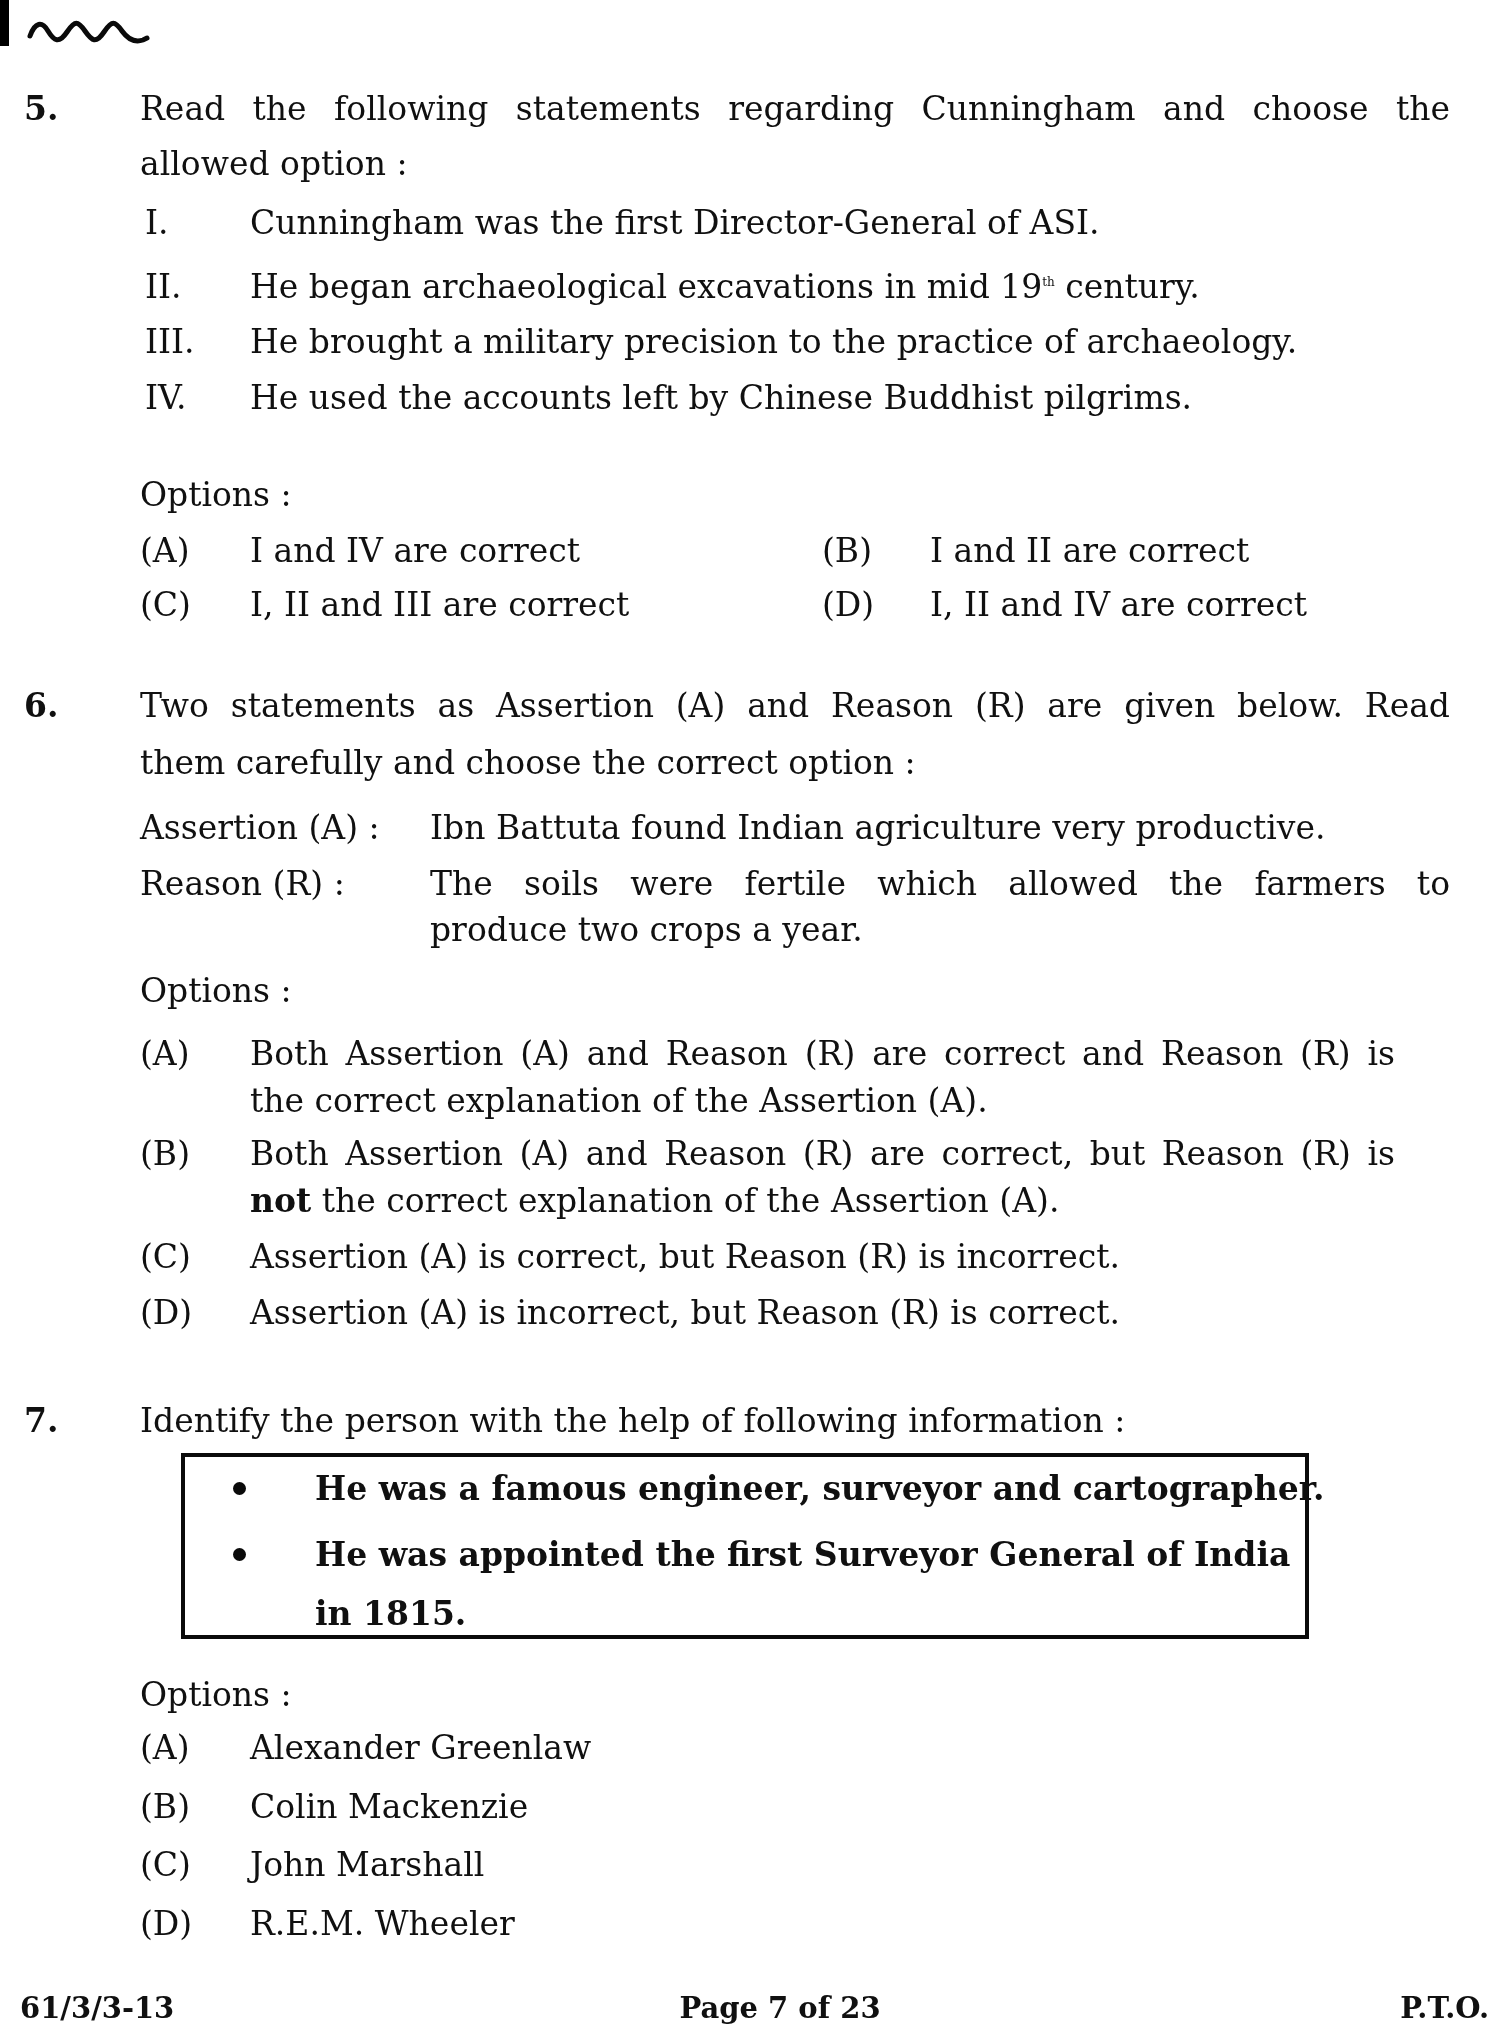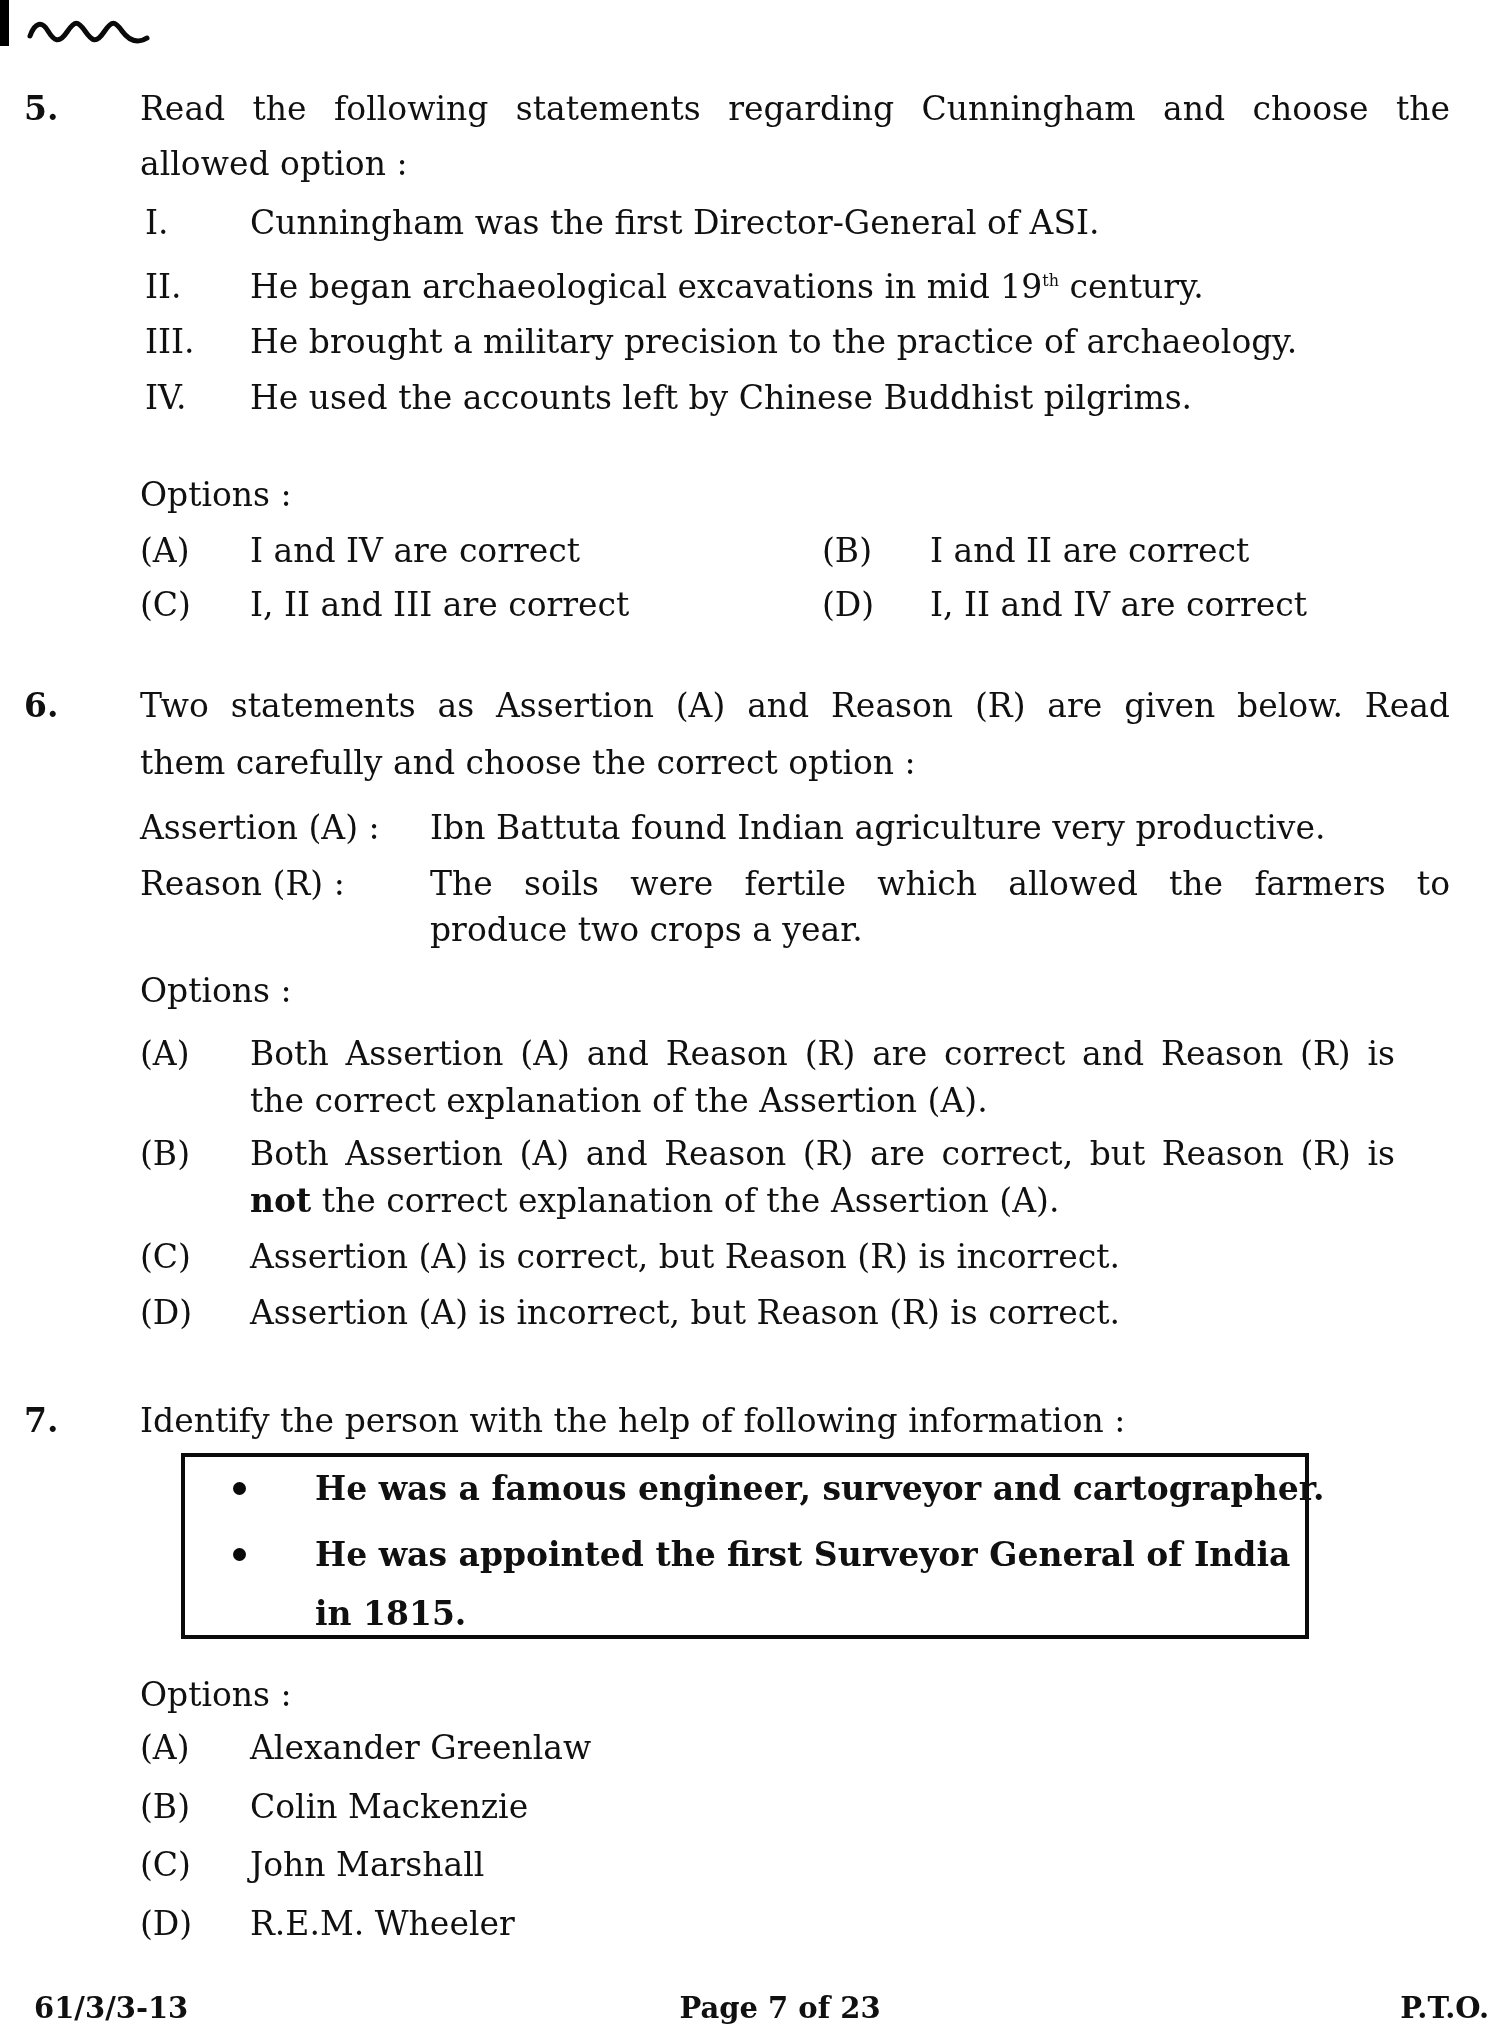--- a/index.html
+++ b/index.html
@@ -17,21 +17,21 @@
   .t{font-size:33px;line-height:55px;white-space:nowrap;}
   .wrap{white-space:normal;}
   .lh57{line-height:57px;}
   .lh47{line-height:47px;}
   .lh46{line-height:46px;}
   .lh59{line-height:59px;}
   .jline{text-align:justify;text-align-last:justify;white-space:normal;}
   .b{font-weight:bold;}
   .it{}
   .bi{font-weight:bold;}
-  .sup{font-size:16px;vertical-align:super;line-height:0;}
+  .sup{font-size:12px;vertical-align:super;line-height:0;}
   .dot{width:13px;height:13px;border-radius:50%;background:#0a0a0a;}
   .infobox{border:4px solid #0a0a0a;box-sizing:border-box;background:#fff;}
   .footer-t{font-size:29px;line-height:40px;white-space:nowrap;}
   .edge{background:#000;}
 </style>
 </head>
 <body>
 
 <div class="page">
 
@@ -131,17 +131,17 @@
 
   <div class="abs t" style="left:140px;top:1779px;">(B)</div>
   <div class="abs t" style="left:250px;top:1779px;">Colin Mackenzie</div>
 
   <div class="abs t" style="left:140px;top:1837px;">(C)</div>
   <div class="abs t" style="left:250px;top:1837px;">John Marshall</div>
 
   <div class="abs t" style="left:140px;top:1896px;">(D)</div>
   <div class="abs t" style="left:250px;top:1896px;">R.E.M. Wheeler</div>
 
-  <div class="abs footer-t bi" style="left:20px;top:1988px;margin-left:14px;">61/3/3-13</div>
+  <div class="abs footer-t bi" style="left:20px;top:1988px;">61/3/3-13</div>
   <div class="abs footer-t bi" style="left:0;top:1988px;width:1560px;text-align:center;">Page 7 of 23</div>
   <div class="abs footer-t bi" style="right:16px;top:1988px;">P.T.O.</div>
 
 </div>
 
 </body></html>

